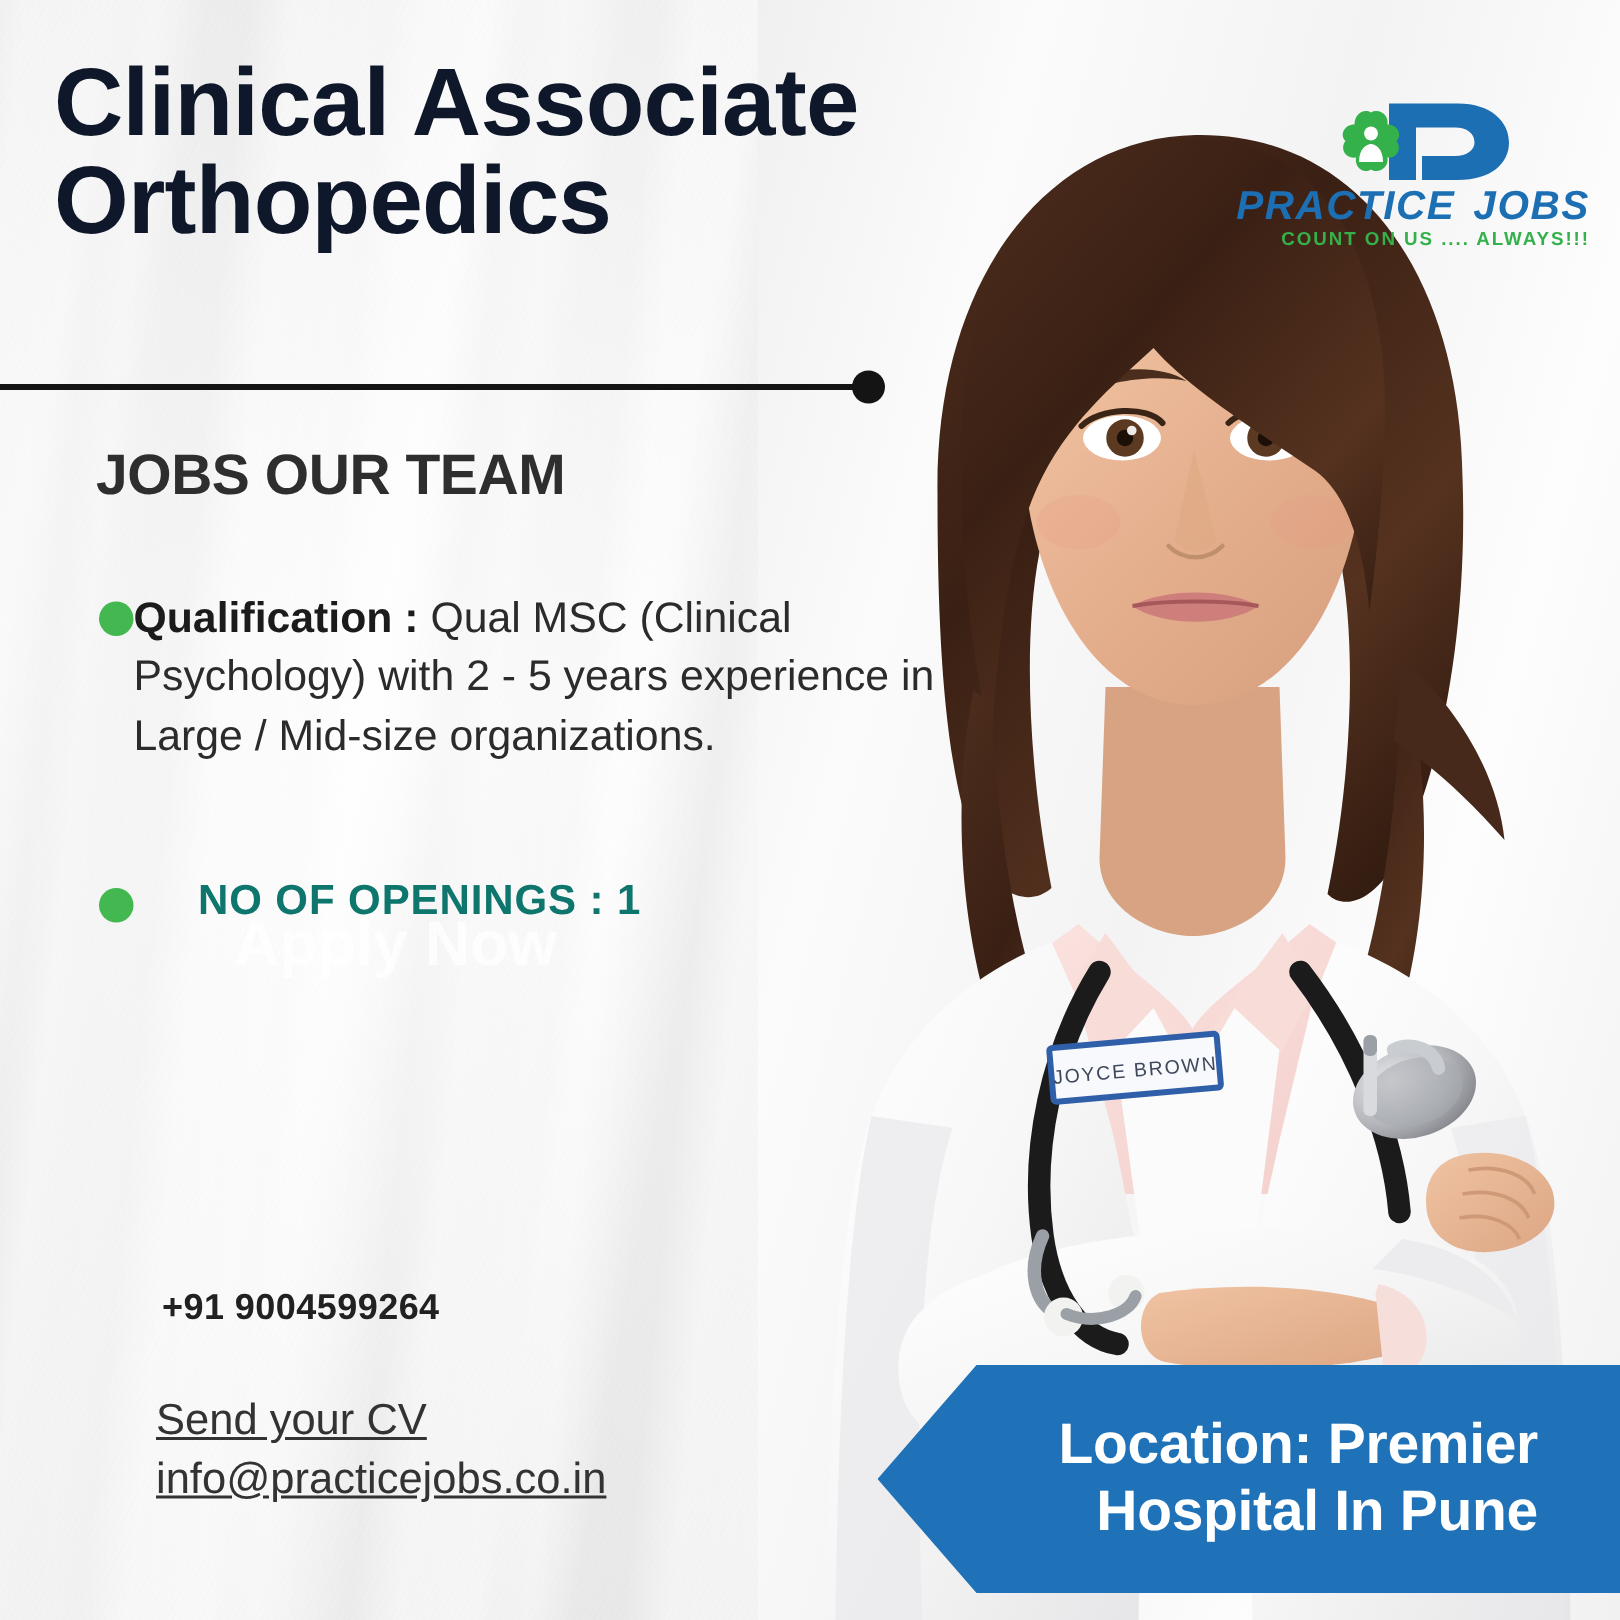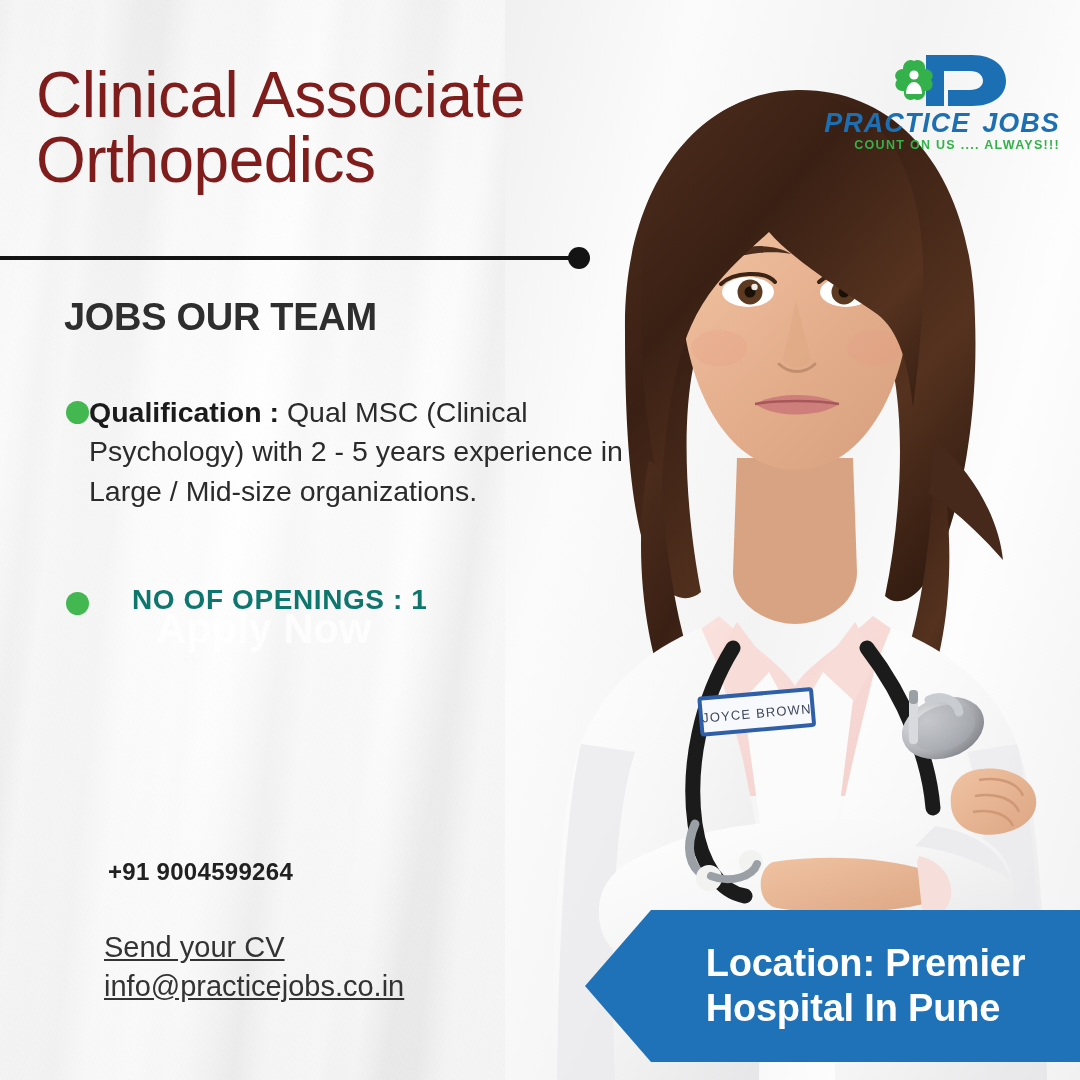--- a/index.html
+++ b/index.html
@@ -88,35 +88,35 @@
     background:
       linear-gradient(105deg,
         #f0f0f0 0%, #fbfbfb 22%, #f3f3f4 48%, #fdfdfd 72%, #f1f1f2 100%);
   }
   .photo svg { position: absolute; inset: 0; width: 100%; height: 100%; display:block; }
 
   
   .headline {
     position: absolute;
     left: 36px;
-    top: 63px;
+    top: 36px;
     width: 600px;
     font-size: 64px;
-    font-weight: 400;
+    font-weight: 700;
     line-height: 1.02;
     letter-spacing: -0.5px;
-    color: #7f1d1d;
+    color: #0f172a;
     white-space: pre-line;
   }
 
   
   .logo {
     position: absolute;
     left: 824px;
-    top: 52px;
+    top: 66px;
     width: 236px;
     height: 104px;
   }
   .logo-mark {
     position: absolute;
     left: 62px;
     top: 0;
     width: 132px;
     height: 56px;
   }
@@ -255,21 +255,21 @@
   .banner-text {
     position: absolute;
     left: 66px;
     top: 0;
     width: 429px;
     height: 152px;
     display: flex;
     flex-direction: column;
     align-items: center;
     justify-content: center;
-    text-align: left;
+    text-align: right;
     color: #ffffff;
     font-size: 38px;
     font-weight: 700;
     line-height: 1.18;
     letter-spacing: -0.2px;
     white-space: pre-line;
   }
 </style>
 </head>
 <body>

